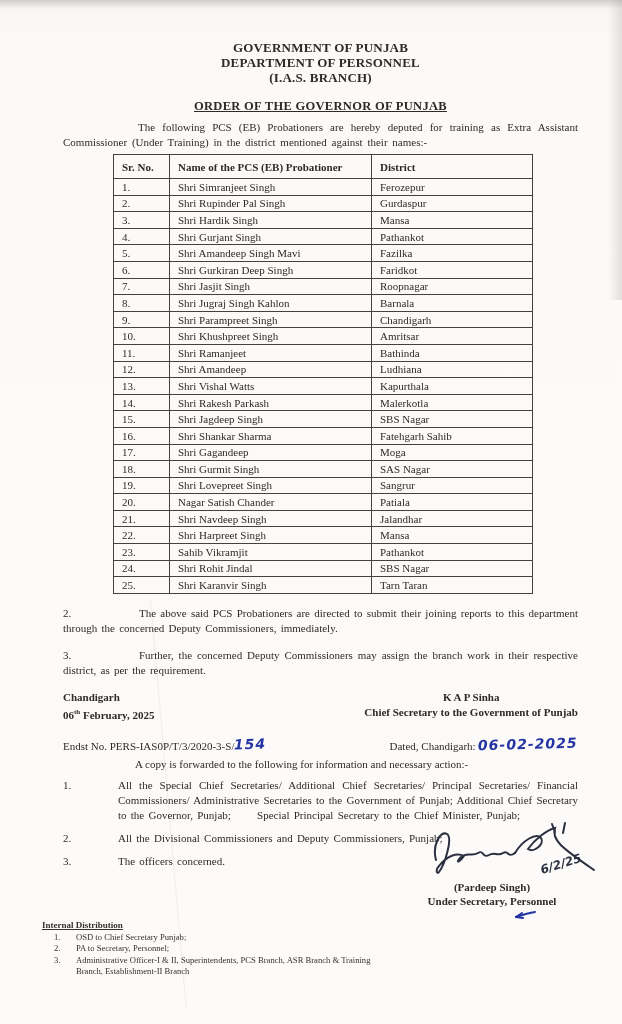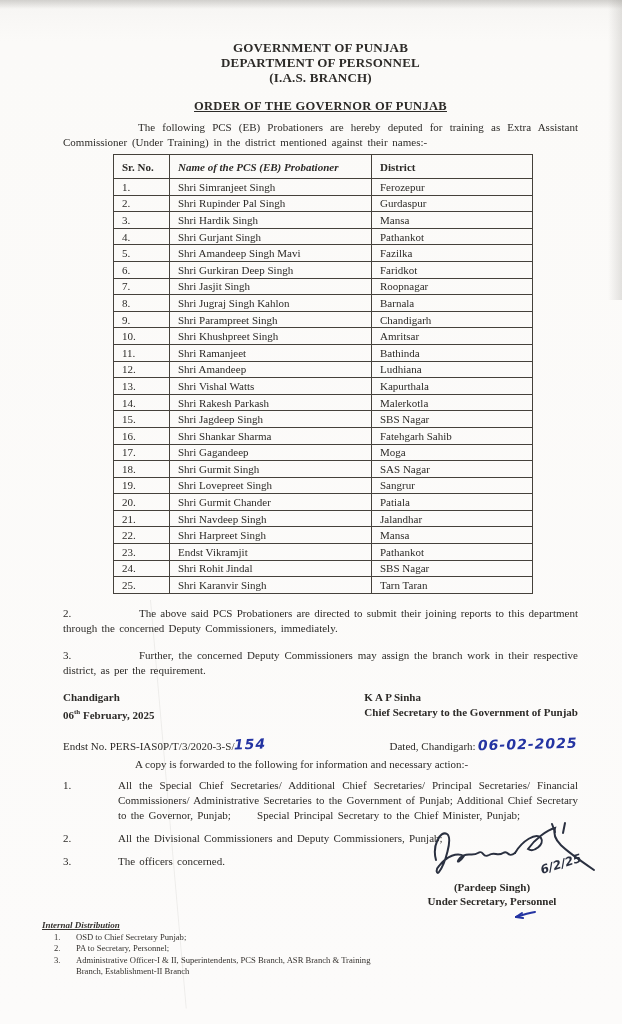--- a/index.html
+++ b/index.html
@@ -48,36 +48,36 @@
     border-collapse:collapse; margin:4px 0 0 50px;
     font-size:11px; color:#2d2b28;
   }
   table.roster th, table.roster td{
     border:1px solid #45413b; padding:0 0 0 8px; vertical-align:middle;
     font-weight:normal; text-align:left;
   }
   table.roster th{font-weight:bold; height:23px;}
   table.roster td{height:15.6px; line-height:12px;}
   .col-sr{width:47px;}
-  .col-name{width:193px;font-style:italic;}
+  .col-name{width:193px;}
   .col-dist{width:152px;}
   td.name, th.name{padding-left:14px;}
   td.dist, th.dist{padding-left:11px;}
 
   .numpara{
     position:relative; margin:12px 0 0 0; font-size:11px; line-height:15px;
     text-align:justify; text-indent:76px; word-spacing:1.5px;
   }
   .numpara .num{position:absolute; left:0; top:0; text-indent:0;}
 
   .signoff{
     display:flex; justify-content:space-between; margin-top:12px; font-size:11px;
     font-weight:bold; line-height:15px;
   }
-  .signoff .right{text-align:left;}
+  .signoff .right{text-align:center;}
   sup{font-size:7px;}
 
   .endst-row{
     display:flex; justify-content:space-between; align-items:baseline;
     margin-top:14px; font-size:11px;
   }
   .hand{
     font-family:"DejaVu Sans", sans-serif;
     color:#2434a2; font-weight:bold; font-style:italic;
     font-size:14px; letter-spacing:1px; display:inline-block;
@@ -96,21 +96,21 @@
   }
   .sig-svg{display:block; margin:0 0 -6px 60px;}
   .sig-name{font-size:11px; font-weight:bold; line-height:14px;}
   .sig-title{font-size:11px; font-weight:bold; line-height:14px;}
   .arrow-mark{display:block; margin:1px auto 0 150px;}
 
   .internal{
     position:absolute; left:42px; top:920px; width:340px;
     font-size:8.6px; line-height:11.5px; color:#35322e;
   }
-  .internal .ititle{font-weight:bold; text-decoration:underline; font-size:9px;font-style:italic;}
+  .internal .ititle{font-weight:bold; text-decoration:underline; font-size:9px;}
   .iitem{position:relative; padding-left:34px;}
   .iitem .num{position:absolute; left:12px; top:0;}
 </style>
 </head>
 <body>
 
 <div class="page">
   <div class="scan-top"></div>
   <div class="scan-right"></div>
   <div class="fold-line"></div>
@@ -245,39 +245,39 @@
           </tr>
 
           <tr>
             <td>19.</td>
             <td class="name">Shri Lovepreet Singh</td>
             <td class="dist">Sangrur</td>
           </tr>
 
           <tr>
             <td>20.</td>
-            <td class="name">Shri Gurmit Chander</td>
+            <td class="name">Nagar Satish Chander</td>
             <td class="dist">Patiala</td>
           </tr>
 
           <tr>
             <td>21.</td>
             <td class="name">Shri Navdeep Singh</td>
             <td class="dist">Jalandhar</td>
           </tr>
 
           <tr>
             <td>22.</td>
             <td class="name">Shri Harpreet Singh</td>
             <td class="dist">Mansa</td>
           </tr>
 
           <tr>
             <td>23.</td>
-            <td class="name">Endst Vikramjit</td>
+            <td class="name">Sahib Vikramjit</td>
             <td class="dist">Pathankot</td>
           </tr>
 
           <tr>
             <td>24.</td>
             <td class="name">Shri Rohit Jindal</td>
             <td class="dist">SBS Nagar</td>
           </tr>
 
           <tr>

